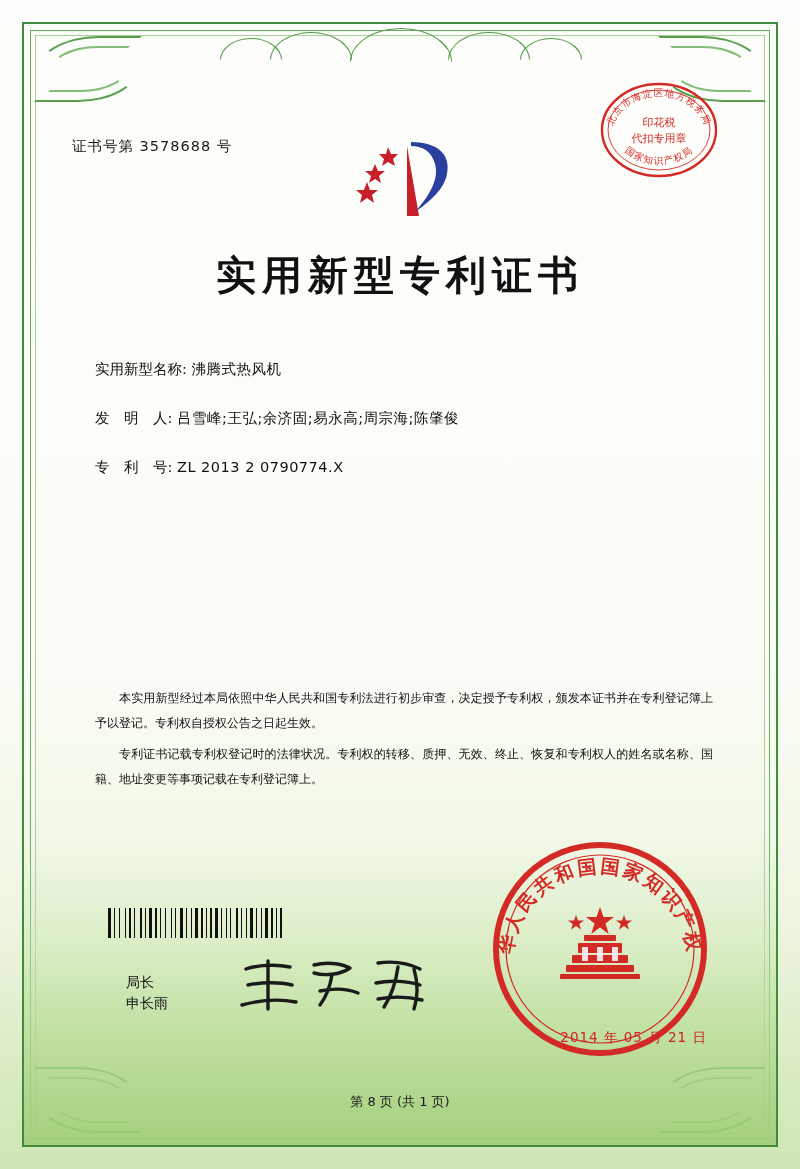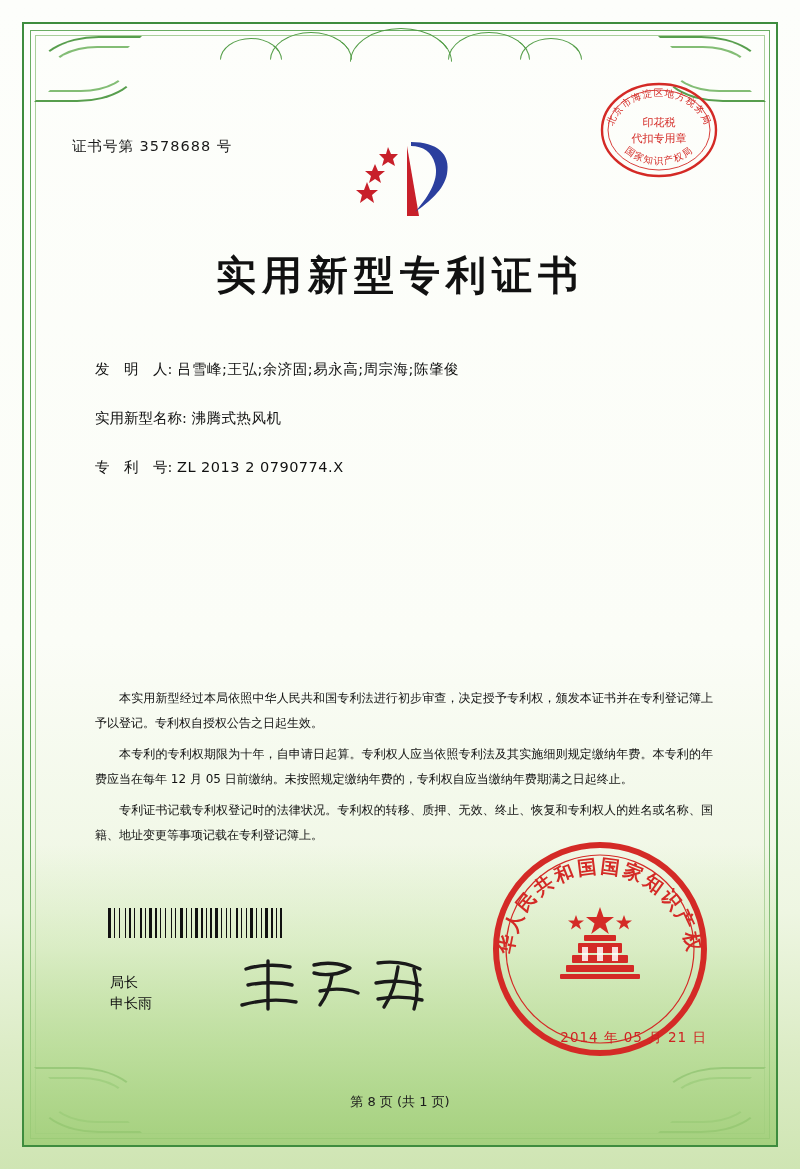--- a/index.html
+++ b/index.html
@@ -195,21 +195,21 @@
     align-items: stretch;
   }
   .barcode i {
     display: block;
     background: #111;
     margin-right: 1px;
   }
 
   .sign-block {
     position: absolute;
-    left: 110px;
+    left: 126px;
     top: 972px;
     font-size: 14px;
     line-height: 21px;
     color: #111;
     font-family: "DejaVu Sans", "Liberation Sans", sans-serif;
   }
 
   .signature {
     position: absolute;
     left: 228px;
@@ -308,36 +308,35 @@
         </text>
         <text x="63" y="48" font-size="11" fill="#d42a26" text-anchor="middle" font-family="'DejaVu Sans','Liberation Sans',sans-serif">印花税</text>
         <text x="63" y="64" font-size="11" fill="#d42a26" text-anchor="middle" font-family="'DejaVu Sans','Liberation Sans',sans-serif">代扣专用章</text>
       </svg>
     </div>
 
     <div class="title">实用新型专利证书</div>
 
     <div class="fields">
       <div class="field">
+        <span class="lbl">实用新型名称:</span>
+        <span class="val">沸腾式热风机</span>
+      </div>
+      <div class="field">
         <span class="lbl">发　明　人:</span>
         <span class="val">吕雪峰;王弘;余济固;易永高;周宗海;陈肇俊</span>
-      </div>
-      <div class="field">
-        <span class="lbl">实用新型名称:</span>
-        <span class="val">沸腾式热风机</span>
       </div>
       <div class="field">
         <span class="lbl">专　利　号:</span>
         <span class="val">ZL 2013 2 0790774.X</span>
       </div>
     </div>
 
     <div class="paras">
       <p>本实用新型经过本局依照中华人民共和国专利法进行初步审查，决定授予专利权，颁发本证书并在专利登记簿上予以登记。专利权自授权公告之日起生效。</p>
-      <p>本专利的专利权期限为十年，自申请日起算。专利权人应当依照专利法及其实施细则规定缴纳年费。本专利的年费应当在每年 12 月 05 日前缴纳。未按照规定缴纳年费的，专利权自应当缴纳年费期满之日起终止。</p>
       <p>专利证书记载专利权登记时的法律状况。专利权的转移、质押、无效、终止、恢复和专利权人的姓名或名称、国籍、地址变更等事项记载在专利登记簿上。</p>
     </div>
 
     <div class="barcode" id="barcode">
         <i style="width: 3px; background: rgb(17, 17, 17);"></i>
         <i style="width: 1px; background: transparent;"></i>
         <i style="width: 1px; background: rgb(17, 17, 17);"></i>
         <i style="width: 2px; background: transparent;"></i>
         <i style="width: 1px; background: rgb(17, 17, 17);"></i>
         <i style="width: 3px; background: transparent;"></i>

